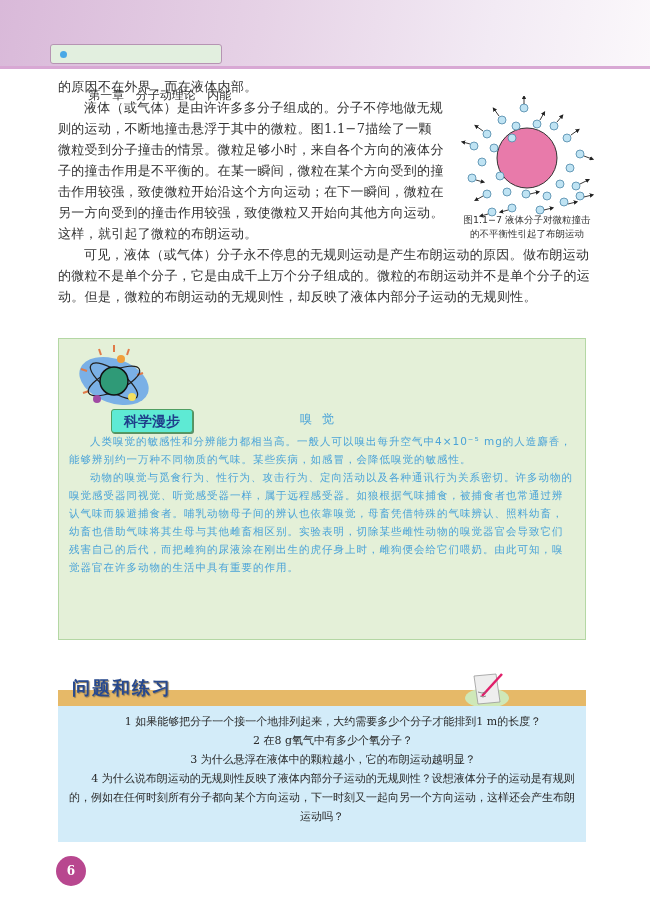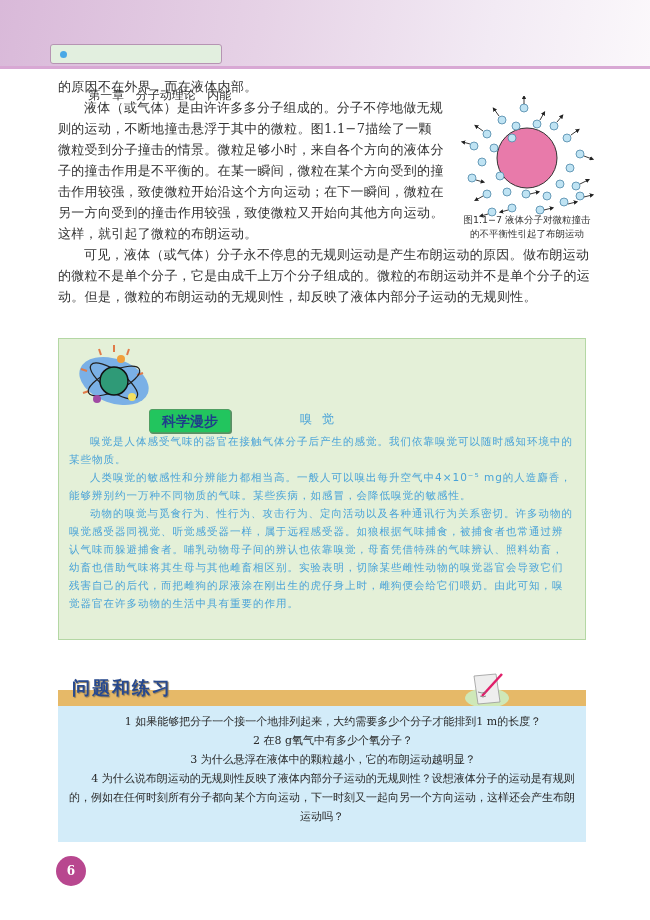--- a/index.html
+++ b/index.html
@@ -37,25 +37,24 @@
       position: absolute; left: 452px; top: 213px; width: 150px;
       font-size: 9.5px; line-height: 14px; color: #333; text-align: center;
       font-family: "DejaVu Sans", sans-serif;
     }
     .science-box {
       position: absolute; left: 58px; top: 338px; width: 528px; height: 302px;
       background: #e4f0d8; border: 1px solid #b4d7a4; box-sizing: border-box;
     }
     .sci-tag {
       position: absolute; left: 52px; top: 70px; width: 80px; height: 22px;
-      background: #22c55e; border: 1px solid #4f9e62; border-radius: 3px;
+      background: #5eead4; border: 1px solid #4f9e62; border-radius: 3px;
       color: #1f3e8a; font-weight: bold; font-size: 14px; line-height: 22px;
       text-align: center; font-family: "DejaVu Sans", sans-serif;
       box-shadow: 1px 1px 0 #5a8e66;
-      margin-left: 38px;
     }
     .sci-title {
       position: absolute; left: 0; width: 100%; top: 72px; text-align: center;
       color: #4aa3d8; font-size: 12px; letter-spacing: 10px;
       font-family: "DejaVu Sans", sans-serif;
     }
     .sci-body {
       position: absolute; left: 10px; top: 93px; width: 505px;
       color: #4aa3d8; font-size: 10.5px; line-height: 18px;
       font-family: "DejaVu Sans", sans-serif; letter-spacing: 1px;
@@ -180,21 +179,20 @@
     <ellipse cx="45" cy="38" rx="28" ry="10" fill="none" stroke="#222" stroke-width="1.2" transform="rotate(-25 45 38)"></ellipse>
     <ellipse cx="45" cy="38" rx="28" ry="10" fill="none" stroke="#222" stroke-width="1.2" transform="rotate(35 45 38)"></ellipse>
     <circle cx="45" cy="38" r="14" fill="#2f9a77" stroke="#111" stroke-width="1.5"></circle>
     <circle cx="52" cy="16" r="4" fill="#f0a03c"></circle>
       <circle cx="28" cy="56" r="4" fill="#a04aa4"></circle>
       <circle cx="63" cy="54" r="4" fill="#f4e060"></circle>
   </svg>
   <div class="sci-tag">科学漫步</div>
   <div class="sci-title">嗅觉</div>
   <div class="sci-body">
-    <p class="indent">嗅觉是人体感受气味的器官在接触气体分子后产生的感觉。我们依靠嗅觉可以随时感知环境中的某些物质。</p>
     <p class="indent">人类嗅觉的敏感性和分辨能力都相当高。一般人可以嗅出每升空气中4×10⁻⁵ mg的人造麝香，能够辨别约一万种不同物质的气味。某些疾病，如感冒，会降低嗅觉的敏感性。</p>
     <p class="indent">动物的嗅觉与觅食行为、性行为、攻击行为、定向活动以及各种通讯行为关系密切。许多动物的嗅觉感受器同视觉、听觉感受器一样，属于远程感受器。如狼根据气味捕食，被捕食者也常通过辨认气味而躲避捕食者。哺乳动物母子间的辨认也依靠嗅觉，母畜凭借特殊的气味辨认、照料幼畜，幼畜也借助气味将其生母与其他雌畜相区别。实验表明，切除某些雌性动物的嗅觉器官会导致它们残害自己的后代，而把雌狗的尿液涂在刚出生的虎仔身上时，雌狗便会给它们喂奶。由此可知，嗅觉器官在许多动物的生活中具有重要的作用。</p>
   </div>
 </div>
 
 <div class="q-header">
   <div class="q-bar"></div>
   <div class="q-title">问题和练习</div>
   <svg style="position:absolute; left:404px; top:0px;" width="50" height="38" viewBox="0 0 50 38">
     <ellipse cx="25" cy="28" rx="22" ry="10" fill="#cfe8b8"></ellipse>

